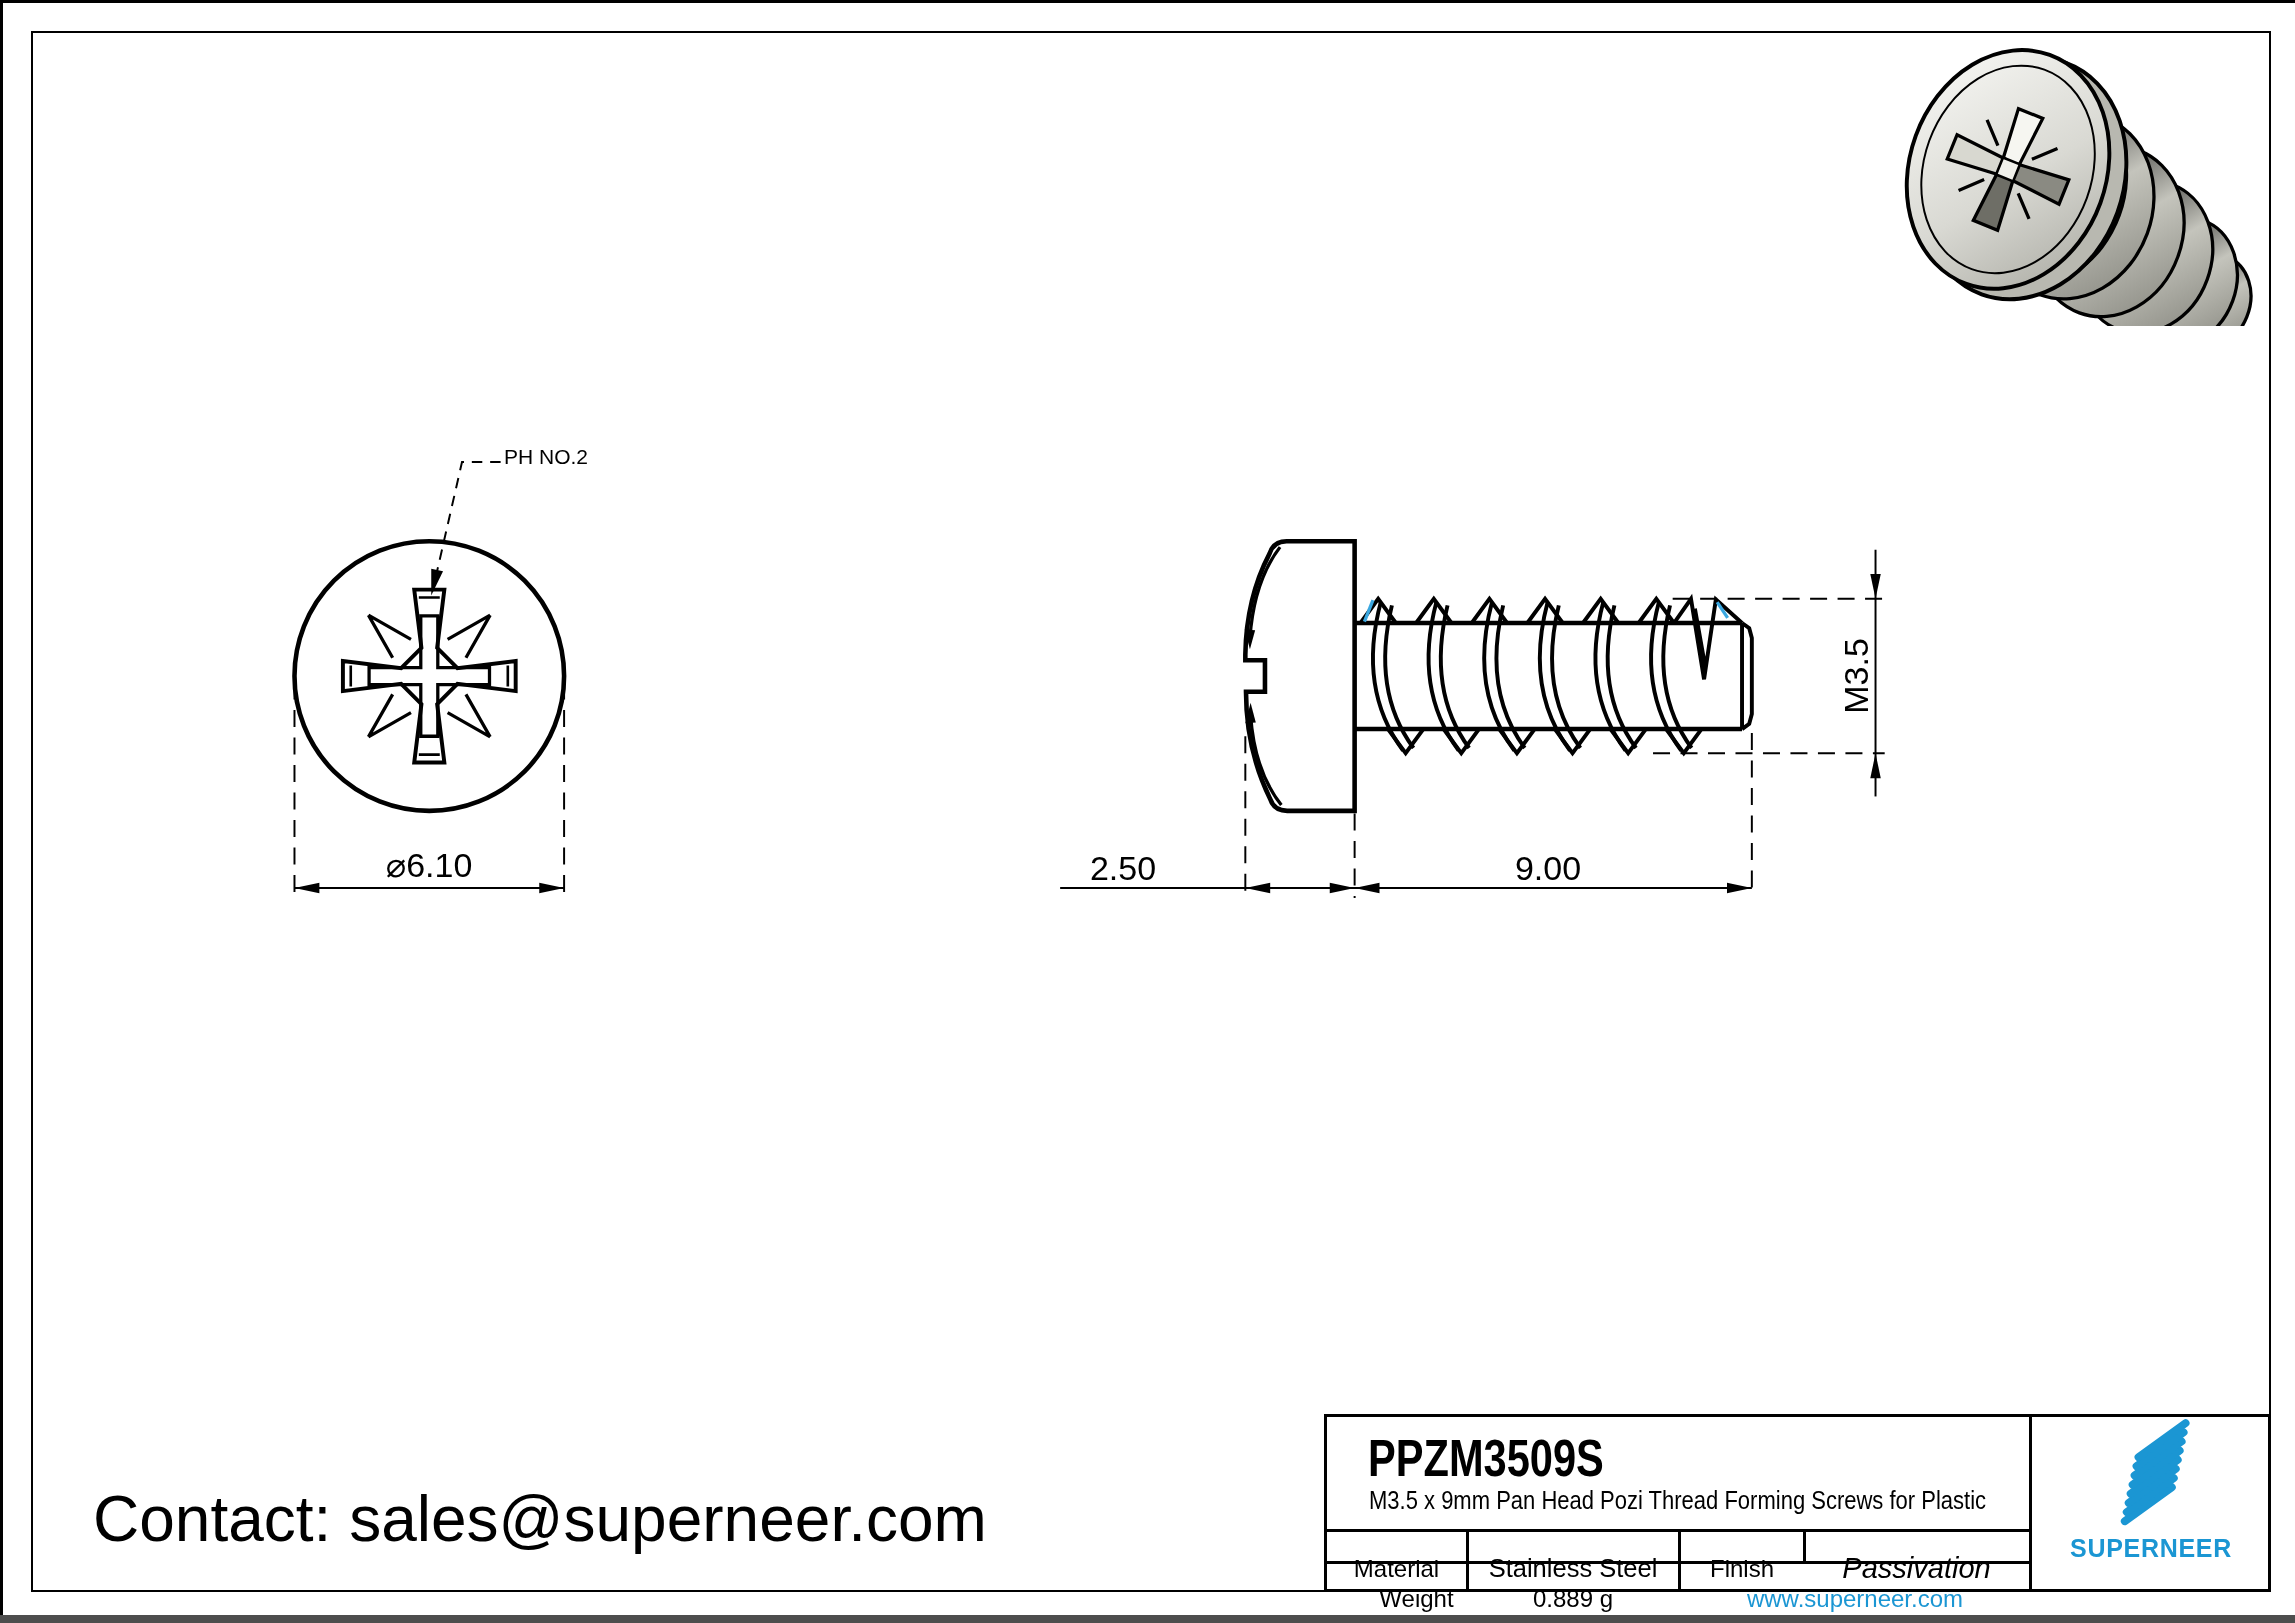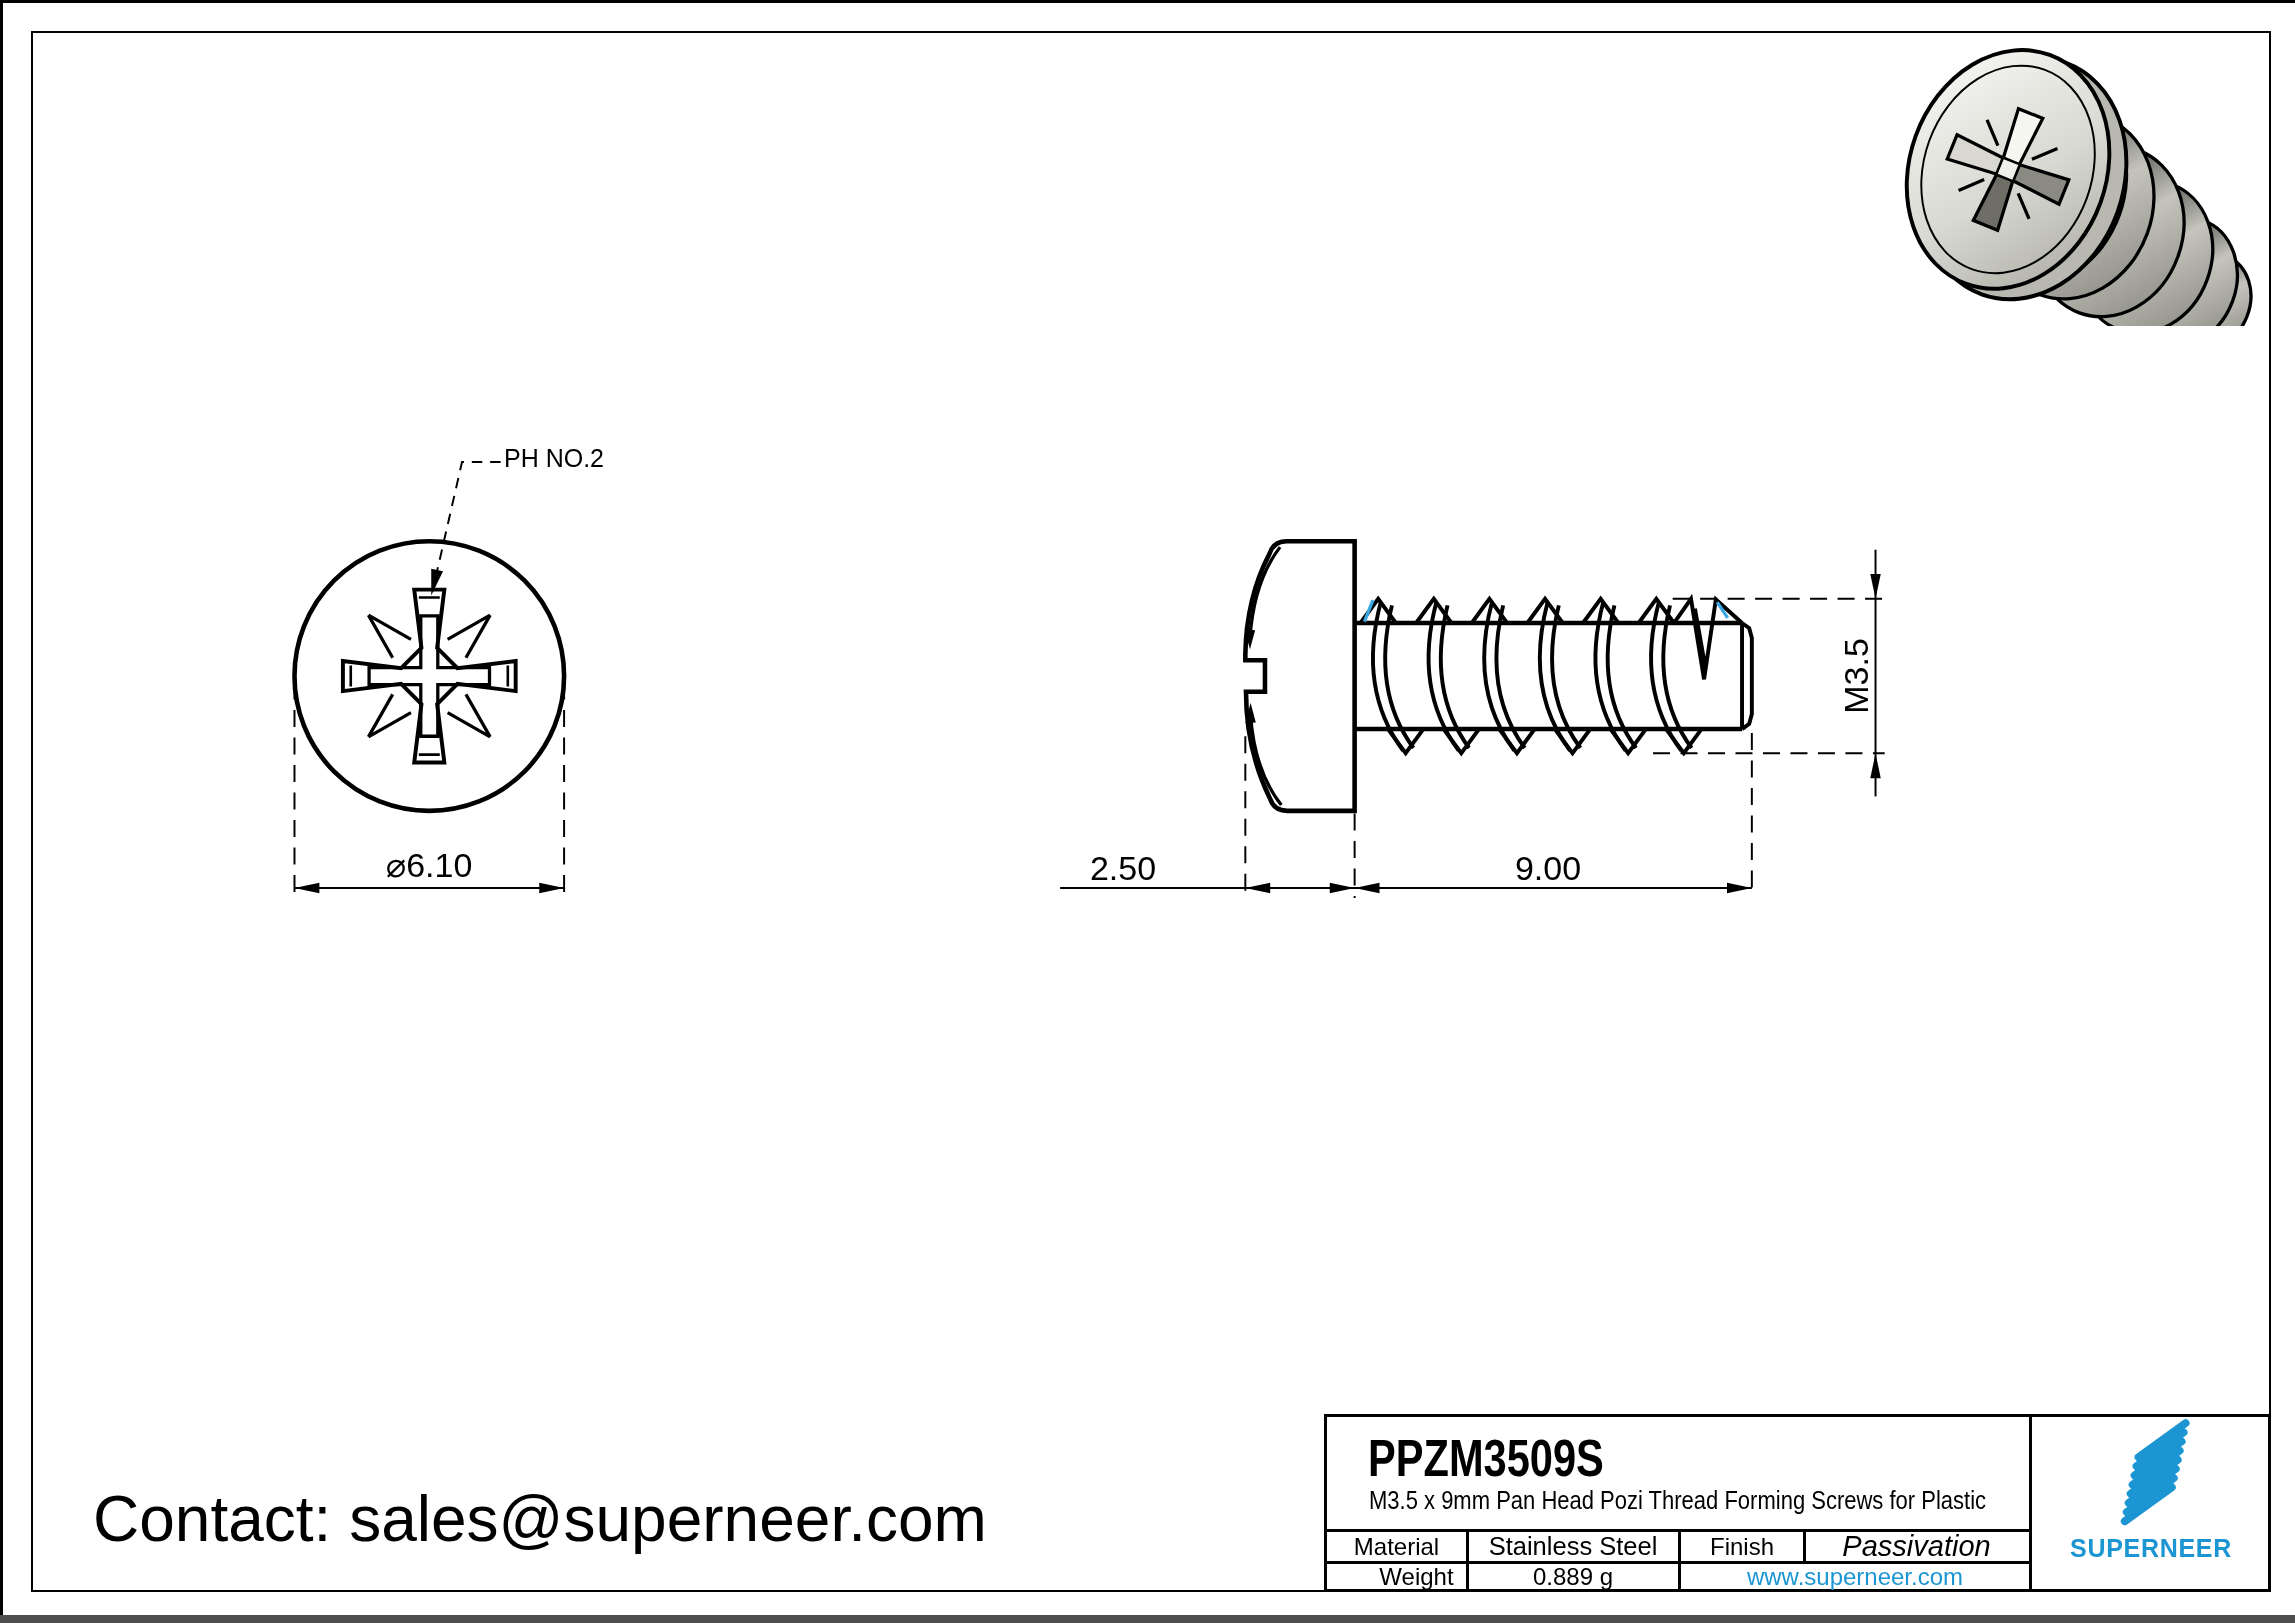--- a/index.html
+++ b/index.html
@@ -10,37 +10,37 @@
   .edge-top{position:absolute;left:0;top:0;width:2295px;height:2.6px;background:#000;}
   .edge-left{position:absolute;left:0;top:0;width:2.6px;height:1615px;background:#000;}
   .bottom-bar{position:absolute;left:0;bottom:0;width:2295px;height:7.9px;background:#4d4d4d;}
   .frame{
     position:absolute;left:31px;top:31px;width:2240px;height:1561px;
     border:2.6px solid #000;box-sizing:border-box;
   }
   svg.art{position:absolute;left:0;top:0;width:2295px;height:1623px;}
   .lbl{position:absolute;white-space:nowrap;line-height:1;}
   .dim{font-size:34px;}
-  .lbl-ph{left:504px;top:446px;font-size:25px;}
+  .lbl-ph{left:504px;top:446px;font-size:21px;}
   .lbl-dia{left:429px;top:848px;transform:translateX(-50%);}
   .lbl-250{left:1123px;top:851px;transform:translateX(-50%);}
   .lbl-900{left:1548px;top:851px;transform:translateX(-50%);}
   .lbl-m35{left:1856px;top:676px;transform:translate(-50%,-50%) rotate(-90deg);}
   .contact{left:93px;top:1487px;font-size:64px;}
   .tblock{
     position:absolute;left:1324px;top:1414px;width:947px;height:178px;
     border:3.3px solid #000;box-sizing:border-box;
   }
   .tblock .vline,.tblock .hline{position:absolute;background:#000;}
   .part-no{position:absolute;left:41px;top:10.5px;font-size:52px;font-weight:bold;
     transform:scaleX(0.80);transform-origin:left top;letter-spacing:0px;}
   .descr{position:absolute;left:42px;top:69px;font-size:25px;
     transform:scaleX(0.88);transform-origin:left top;}
   .cell{position:absolute;display:flex;align-items:center;justify-content:center;
-    font-size:24px;}
+    font-size:24px;margin-top:22px;}
   .brand-text{position:absolute;left:2151px;top:1536px;transform:translateX(-50%);
     font-size:25px;font-weight:bold;letter-spacing:0.7px;white-space:nowrap;}
   .url{color:#1b96d3;}
   svg.logo{position:absolute;left:2113px;top:1415px;}
   svg.render{position:absolute;left:1898px;top:41px;}
 </style>
 </head>
 <body>
 
 <div class="edge-top"></div>

